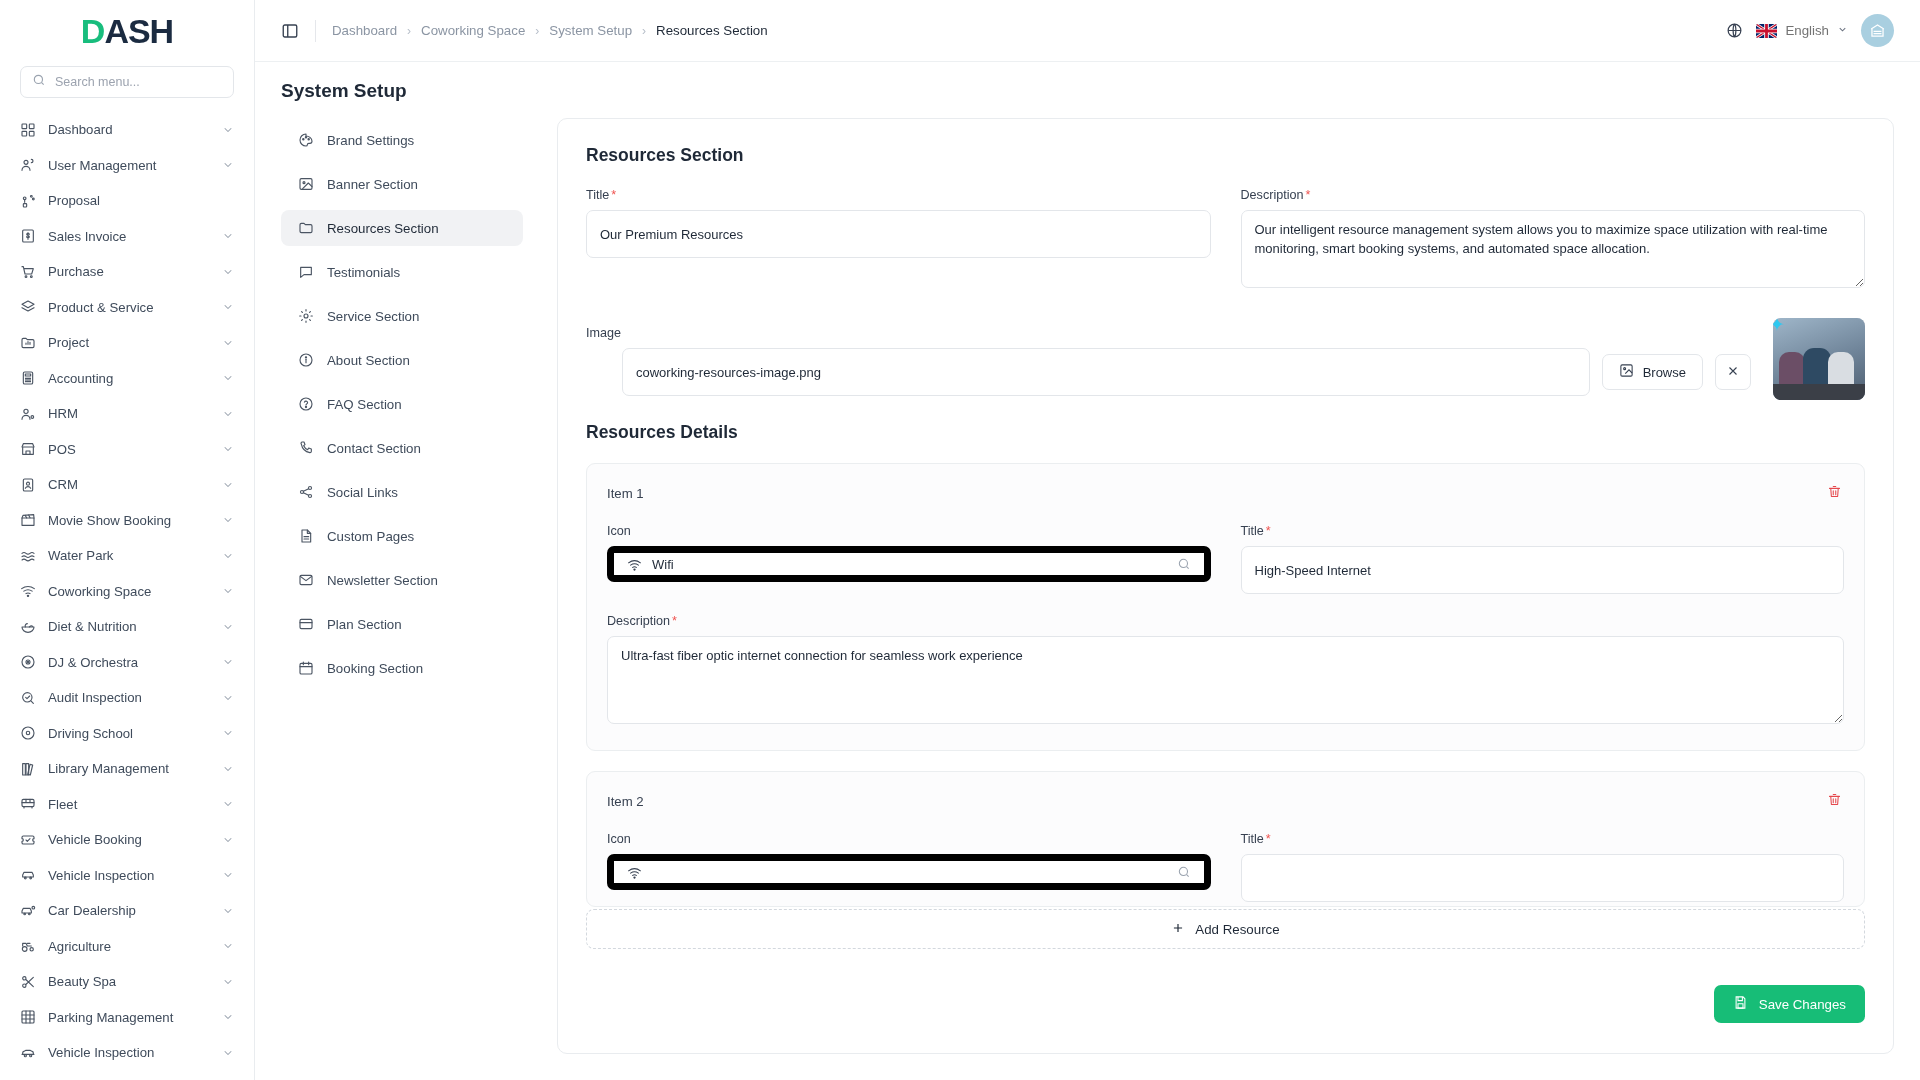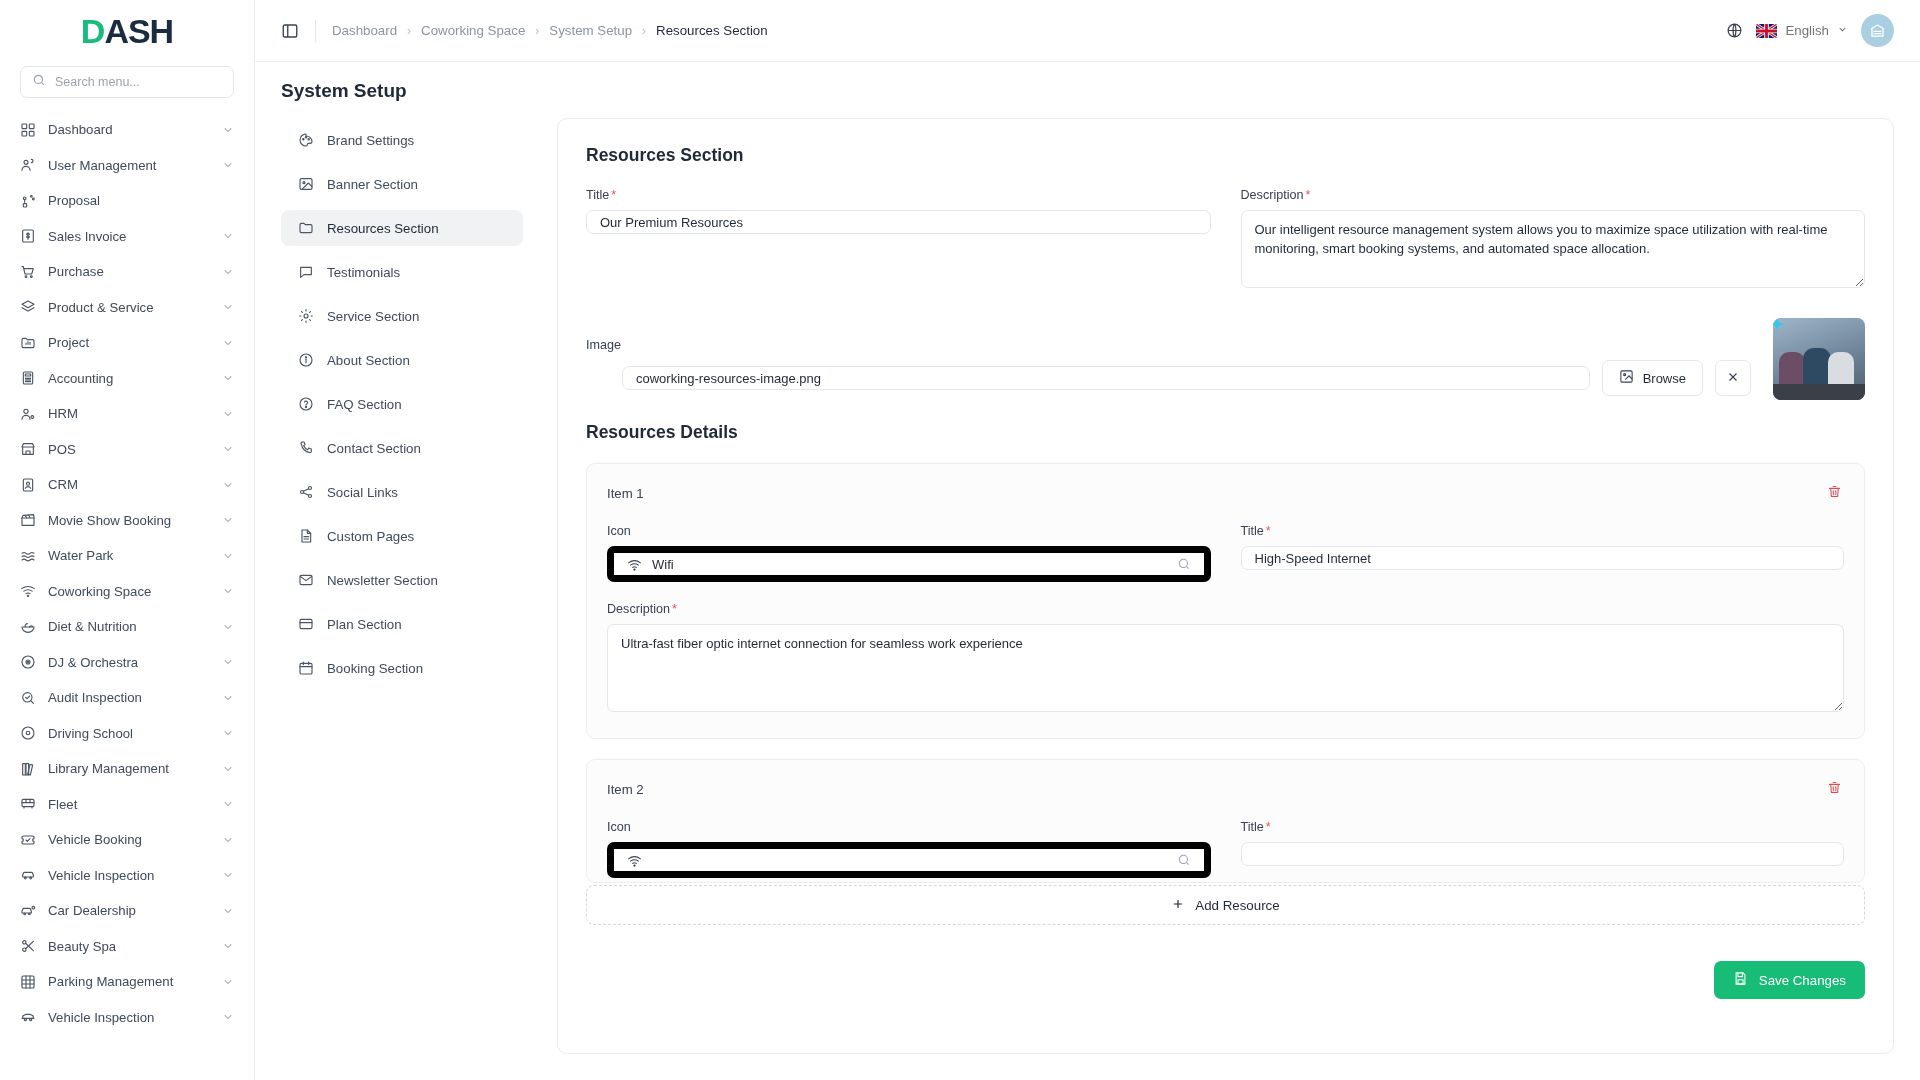--- a/index.html
+++ b/index.html
@@ -100,21 +100,21 @@
   }
   .card-title { font-size: 17.5px; font-weight: 700; color: #1f2937; margin-bottom: 22px; }
   .section-title { font-size: 17.5px; font-weight: 700; color: #1f2937; margin: 26px 0 20px; }
 
   .row2 { display: flex; gap: 30px; }
   .fld { flex: 1; min-width: 0; }
   .lbl { font-size: 12.6px; color: #374151; margin-bottom: 8px; display: block; }
   .req { color: #ef5350; margin-left: 2px; }
 
   .input {
-    width: 100%; height: 24px; border: 1px solid #e3e6ea; border-radius: 7px;
+    width: 100%; height: 48px; border: 1px solid #e3e6ea; border-radius: 7px;
     padding: 0 13px; font-size: 13px; color: #1f2937; outline: none;
     font-family: "Liberation Sans", sans-serif; background: #fff;
   }
   .textarea {
     width: 100%; border: 1px solid #e3e6ea; border-radius: 7px;
     padding: 10px 13px; font-size: 13px; color: #1f2937; outline: none;
     font-family: "Liberation Sans", sans-serif; resize: vertical; line-height: 1.45;
     background: #fff;
   }
   .ta-desc { height: 78px; }
@@ -491,20 +491,34 @@
         <div class="nav-item">
           <span class="nav-icon">
             <svg width="16" height="16" viewBox="0 0 24 24" fill="none" stroke="currentColor" stroke-width="1.7" stroke-linecap="round" stroke-linejoin="round">
               <path d="M3 15h14v-3l-2-4H5l-2 4v3z"></path>
               <circle cx="7" cy="16.5" r="1.2"></circle>
               <circle cx="14" cy="16.5" r="1.2"></circle>
               <circle cx="20" cy="7" r="2"></circle>
             </svg>
           </span>
           <span class="nav-label">Car Dealership</span>
+          <span class="nav-chev"><svg width="12" height="12" viewBox="0 0 24 24" fill="none" stroke="currentColor" stroke-width="2.1" stroke-linecap="round" stroke-linejoin="round">
+              <path d="M6 9l6 6 6-6"></path>
+            </svg></span>
+        </div>
+        <div class="nav-item">
+          <span class="nav-icon">
+            <svg width="16" height="16" viewBox="0 0 24 24" fill="none" stroke="currentColor" stroke-width="1.7" stroke-linecap="round" stroke-linejoin="round">
+              <circle cx="7" cy="16.5" r="3.5"></circle>
+              <circle cx="17.5" cy="17" r="2.5"></circle>
+              <path d="M4 12V8h5l2 4h6"></path>
+              <path d="M11 8h4"></path>
+            </svg>
+          </span>
+          <span class="nav-label">Agriculture</span>
           <span class="nav-chev"><svg width="12" height="12" viewBox="0 0 24 24" fill="none" stroke="currentColor" stroke-width="2.1" stroke-linecap="round" stroke-linejoin="round">
               <path d="M6 9l6 6 6-6"></path>
             </svg></span>
         </div>
         <div class="nav-item">
           <span class="nav-icon">
             <svg width="16" height="16" viewBox="0 0 24 24" fill="none" stroke="currentColor" stroke-width="1.7" stroke-linecap="round" stroke-linejoin="round">
               <circle cx="6.5" cy="6.5" r="2.5"></circle>
               <circle cx="6.5" cy="17.5" r="2.5"></circle>
               <path d="M8.7 8.3L20 19M8.7 15.7L20 5"></path>

